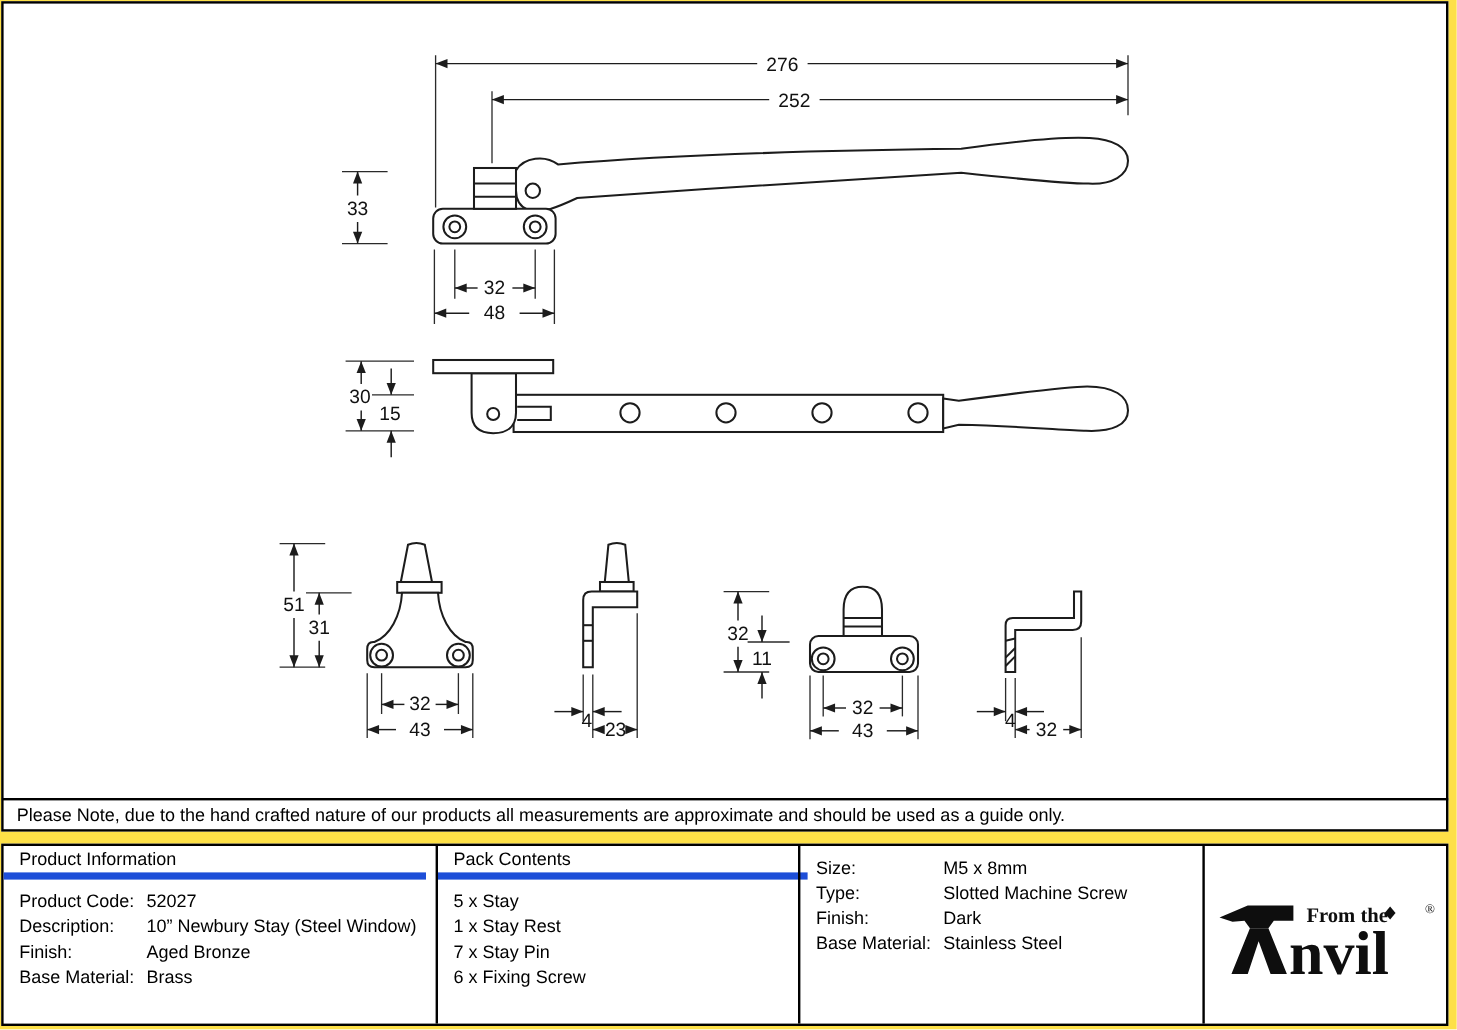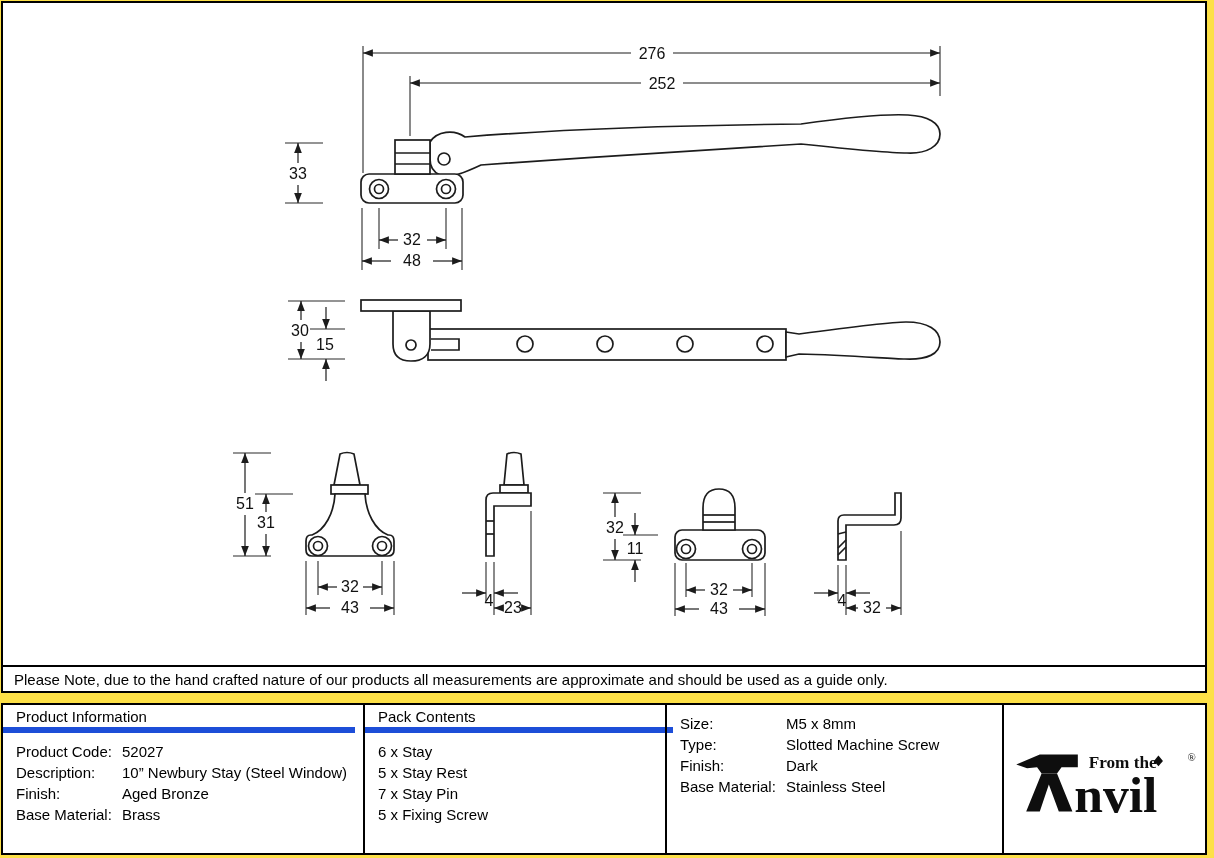--- a/index.html
+++ b/index.html
@@ -227,24 +227,24 @@
         <div class="prow"><span class="lab">Product Code:</span><span class="val">52027</span></div>
         <div class="prow"><span class="lab">Description:</span><span class="val">10” Newbury Stay (Steel Window)</span></div>
         <div class="prow"><span class="lab">Finish:</span><span class="val">Aged Bronze</span></div>
         <div class="prow"><span class="lab">Base Material:</span><span class="val">Brass</span></div>
       </div>
     </div>
 
     <div class="cell c2">
       <div class="chead">Pack Contents</div>
       <div class="cbody">
-        <div class="prow">6 x Stay</div>
-        <div class="prow">5 x Stay Rest</div>
+        <div class="prow">5 x Stay</div>
+        <div class="prow">1 x Stay Rest</div>
         <div class="prow">7 x Stay Pin</div>
-        <div class="prow">5 x Fixing Screw</div>
+        <div class="prow">6 x Fixing Screw</div>
       </div>
     </div>
 
     <div class="cell c3">
       <div class="cbody">
         <div class="prow"><span class="lab">Size:</span><span class="val">M5 x 8mm</span></div>
         <div class="prow"><span class="lab">Type:</span><span class="val">Slotted Machine Screw</span></div>
         <div class="prow"><span class="lab">Finish:</span><span class="val">Dark</span></div>
         <div class="prow"><span class="lab">Base Material:</span><span class="val">Stainless Steel</span></div>
       </div>

